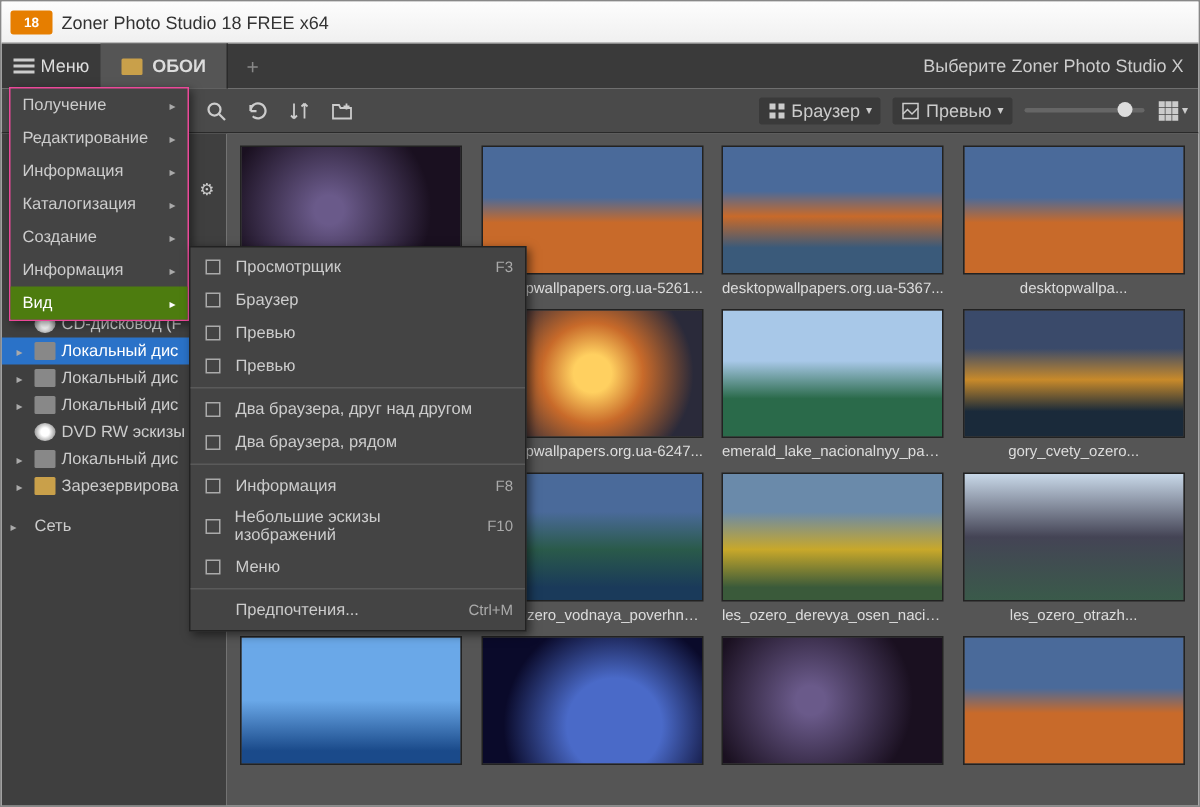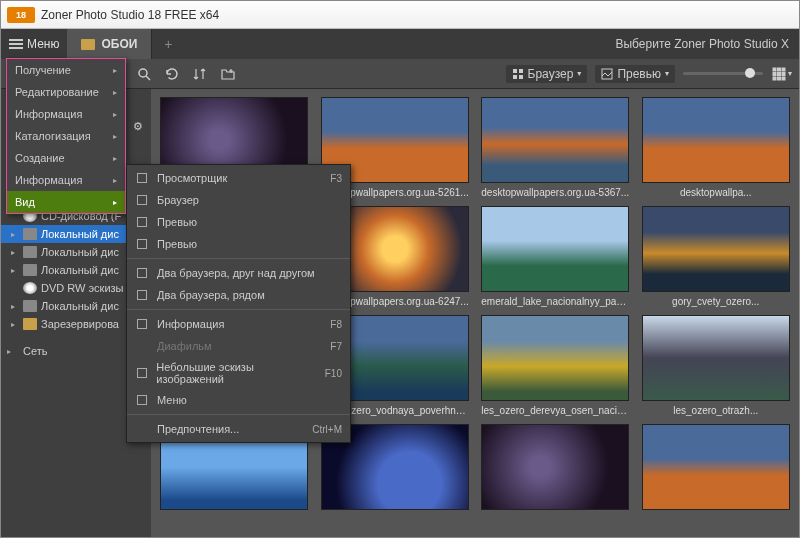--- a/index.html
+++ b/index.html
@@ -362,25 +362,20 @@
       <span>Два браузера, рядом</span>
     </div>
     <div class="sep"></div>
     <div class="sitem">
       <span class="sicon">
         <span></span>
       </span>
       <span>Информация</span>
       <span class="shortcut">F8</span>
     </div>
-    <div class="sitem disabled">
-      <span class="sicon"></span>
-      <span>Диафильм</span>
-      <span class="shortcut">F7</span>
-    </div>
     <div class="sitem">
       <span class="sicon">
         <span></span>
       </span>
       <span>Небольшие эскизы изображений</span>
       <span class="shortcut">F10</span>
     </div>
     <div class="sitem">
       <span class="sicon">
         <span></span>

